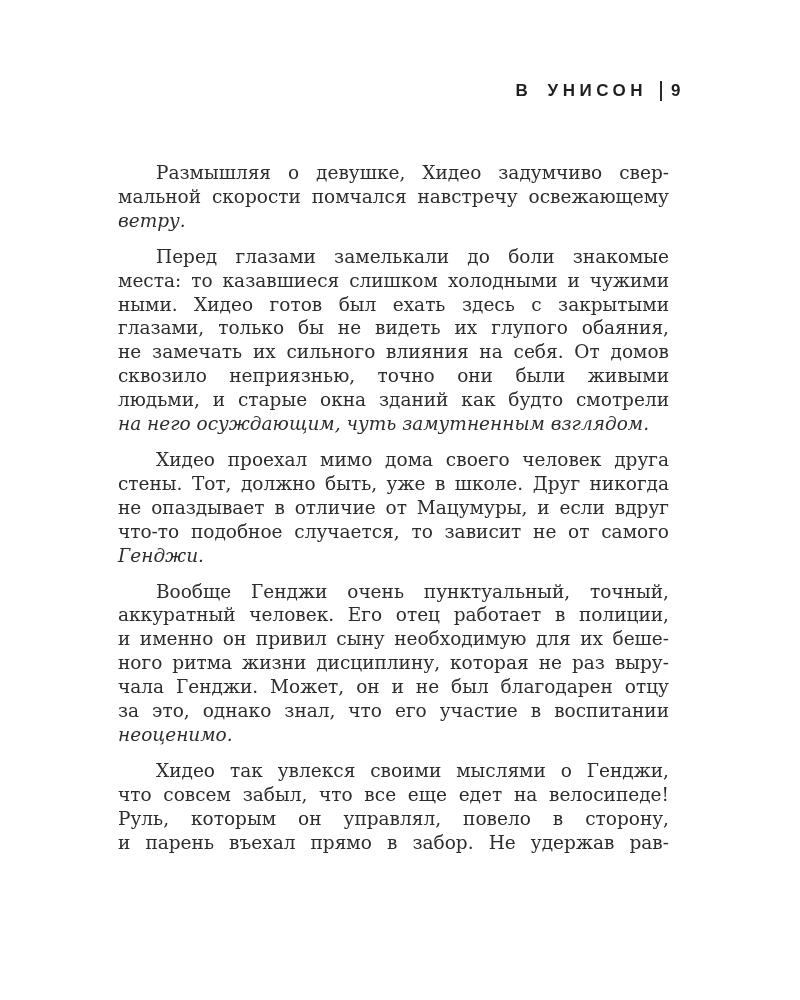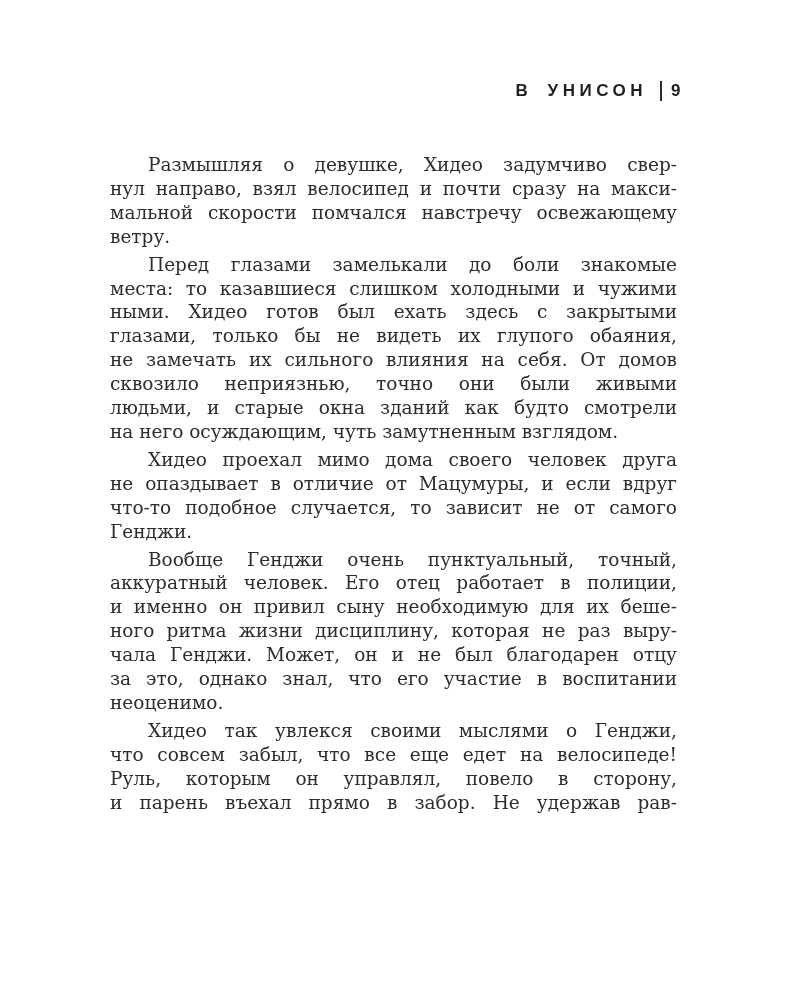--- a/index.html
+++ b/index.html
@@ -43,67 +43,68 @@
   .text-block {
     position: absolute;
     top: 149px;
     left: 106px;
     width: 575px;
     font-size: 18.5px;
     line-height: 23.9px;
     color: #2d2d2d;
   }
   .paragraph {
-    margin: 4px;
+    margin: 12px;
     padding: 0;
   }
   .line {
     text-align: justify;
     text-align-last: justify;
     text-justify: inter-word;
     white-space: normal;
   }
   .line.indent {
     text-indent: 38px;
   }
   .line.endline {
     text-align: left;
     text-align-last: left;
+    font-style: italic;
   }
 </style>
 </head>
 <body>
 
 <div class="page">
 
   <div class="running-head">
     <span class="title">В УНИСОН</span>
     <span class="sep"></span>
     <span class="pagenum">9</span>
   </div>
 
   <div class="text-block">
       <div class="paragraph">
         <div class="line indent">Размышляя о девушке, Хидео задумчиво свер-</div>
-        <div class="line">нул направо, взял велосипед и почти сразу на макси-</div>
         <div class="line">мальной скорости помчался навстречу освежающему</div>
         <div class="line endline">ветру.</div>
       </div>
       <div class="paragraph">
         <div class="line indent">Перед глазами замелькали до боли знакомые</div>
         <div class="line">места: то казавшиеся слишком холодными и чужими</div>
         <div class="line">ными. Хидео готов был ехать здесь с закрытыми</div>
         <div class="line">глазами, только бы не видеть их глупого обаяния,</div>
         <div class="line">не замечать их сильного влияния на себя. От домов</div>
         <div class="line">сквозило неприязнью, точно они были живыми</div>
         <div class="line">людьми, и старые окна зданий как будто смотрели</div>
         <div class="line endline">на него осуждающим, чуть замутненным взглядом.</div>
       </div>
       <div class="paragraph">
         <div class="line indent">Хидео проехал мимо дома своего человек друга</div>
+        <div class="line">стены. Тот, должно быть, уже в школе. Друг никогда</div>
         <div class="line">не опаздывает в отличие от Мацумуры, и если вдруг</div>
         <div class="line">что-то подобное случается, то зависит не от самого</div>
         <div class="line endline">Генджи.</div>
       </div>
       <div class="paragraph">
         <div class="line indent">Вообще Генджи очень пунктуальный, точный,</div>
         <div class="line">аккуратный человек. Его отец работает в полиции,</div>
         <div class="line">и именно он привил сыну необходимую для их беше-</div>
         <div class="line">ного ритма жизни дисциплину, которая не раз выру-</div>
         <div class="line">чала Генджи. Может, он и не был благодарен отцу</div>

